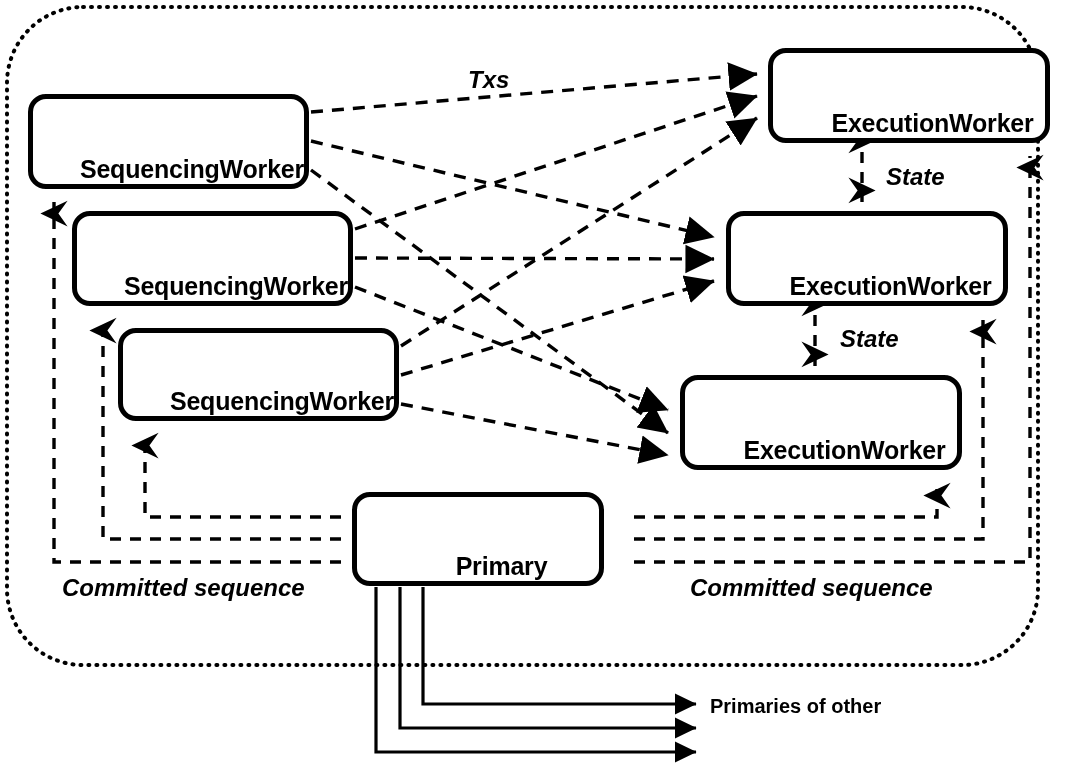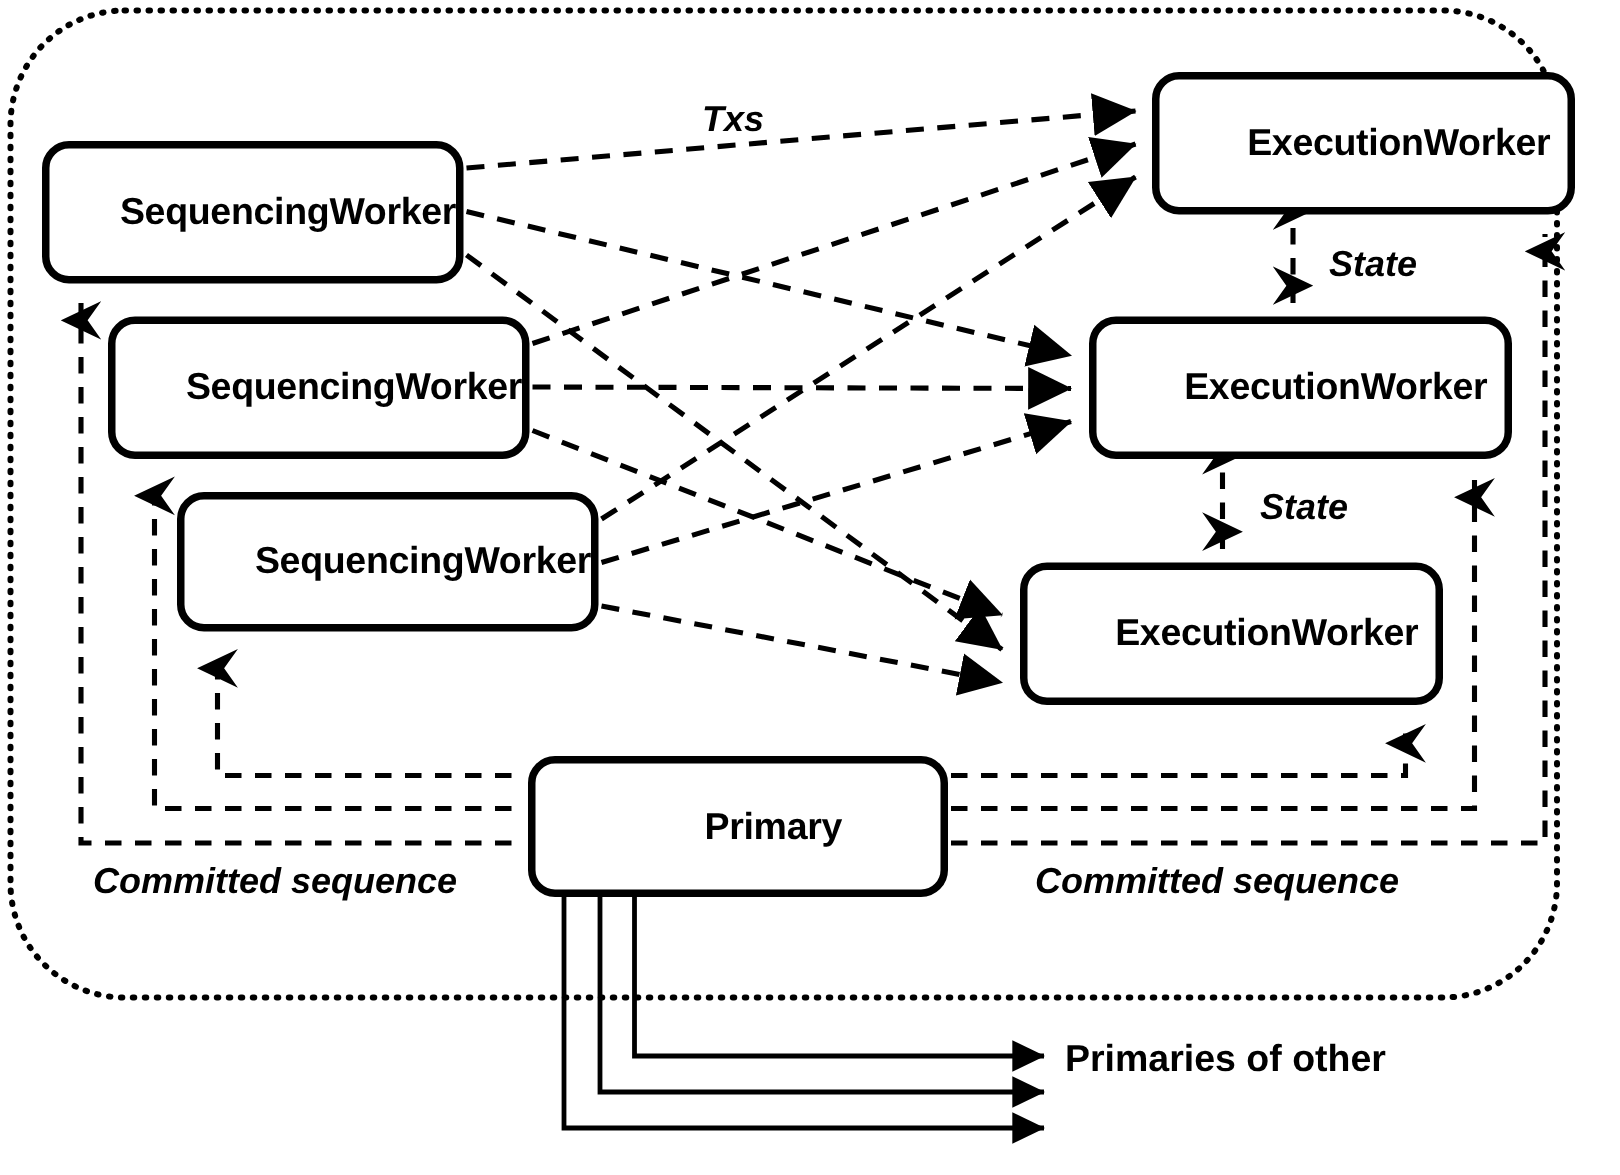--- a/index.html
+++ b/index.html
@@ -23,21 +23,21 @@
     width: 1080px;
     height: 783px;
   }
   .node-box {
     position: absolute;
     box-sizing: border-box;
     border: 5px solid #000000;
     border-radius: 18px;
     background: #ffffff;
     display: flex;
-    align-items: center;
+    align-items: flex-end;
     justify-content: center;
     text-align: center;
     padding-left: 47px;
   }
   .node-label {
     font-family: "Liberation Sans", sans-serif;
     font-weight: bold;
     font-size: 25px;
     color: #000000;
     letter-spacing: -0.2px;
@@ -49,21 +49,21 @@
     font-weight: bold;
     font-style: italic;
     font-size: 24px;
     color: #000000;
     white-space: nowrap;
   }
   .sink-label {
     position: absolute;
     font-family: "Liberation Sans", sans-serif;
     font-weight: bold;
-    font-size: 25px;
+    font-size: 20px;
     color: #000000;
     line-height: 36px;
     white-space: nowrap;
   }
 </style>
 </head>
 <body>
 
 <div id="stage">
 
@@ -138,21 +138,21 @@
   </div>
 
   <div class="node-box" style="left:726px; top:211px; width:282px; height:95px;">
     <span class="node-label">ExecutionWorker</span>
   </div>
 
   <div class="node-box" style="left:680px; top:375px; width:282px; height:95px;">
     <span class="node-label">ExecutionWorker</span>
   </div>
 
-  <div class="node-box" style="left:352px; top:504px; width:280px; height:94px;">
+  <div class="node-box" style="left:352px; top:492px; width:252px; height:94px;">
     <span class="node-label">Primary</span>
   </div>
 
   <div class="edge-label" style="left:468px; top:66px;font-style:italic;">Txs</div>
 
   <div class="edge-label" style="left:886px; top:163px;">State</div>
 
   <div class="edge-label" style="left:840px; top:325px;">State</div>
 
   <div class="edge-label" style="left:62px; top:574px;">Committed sequence</div>

